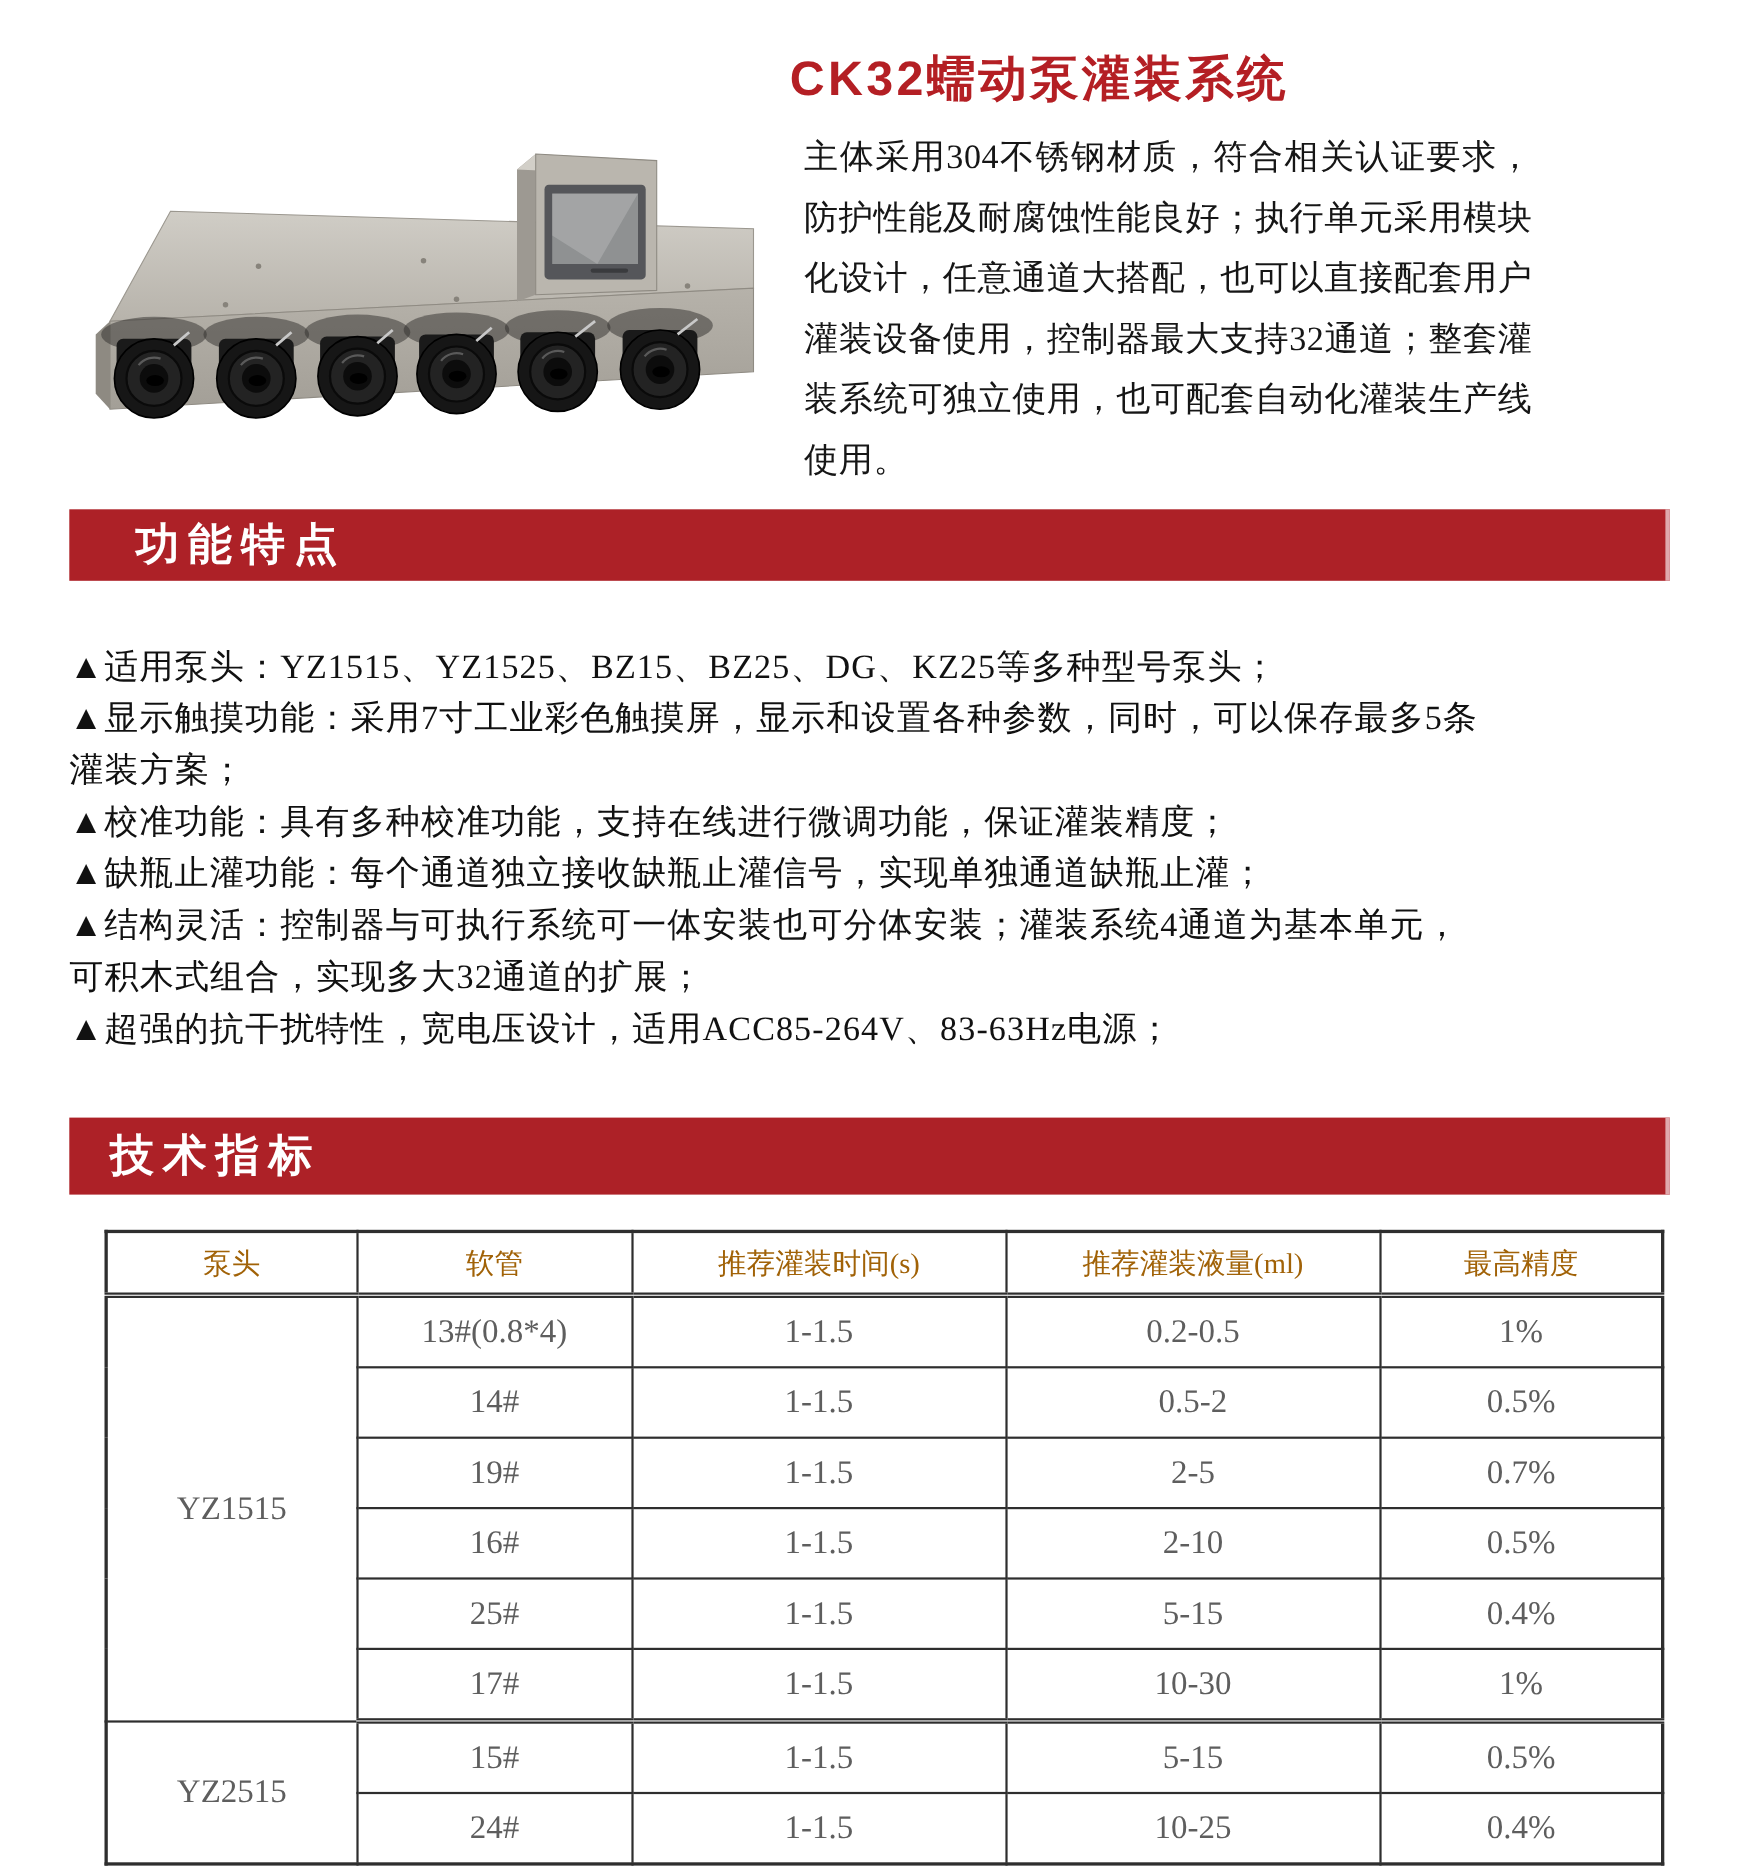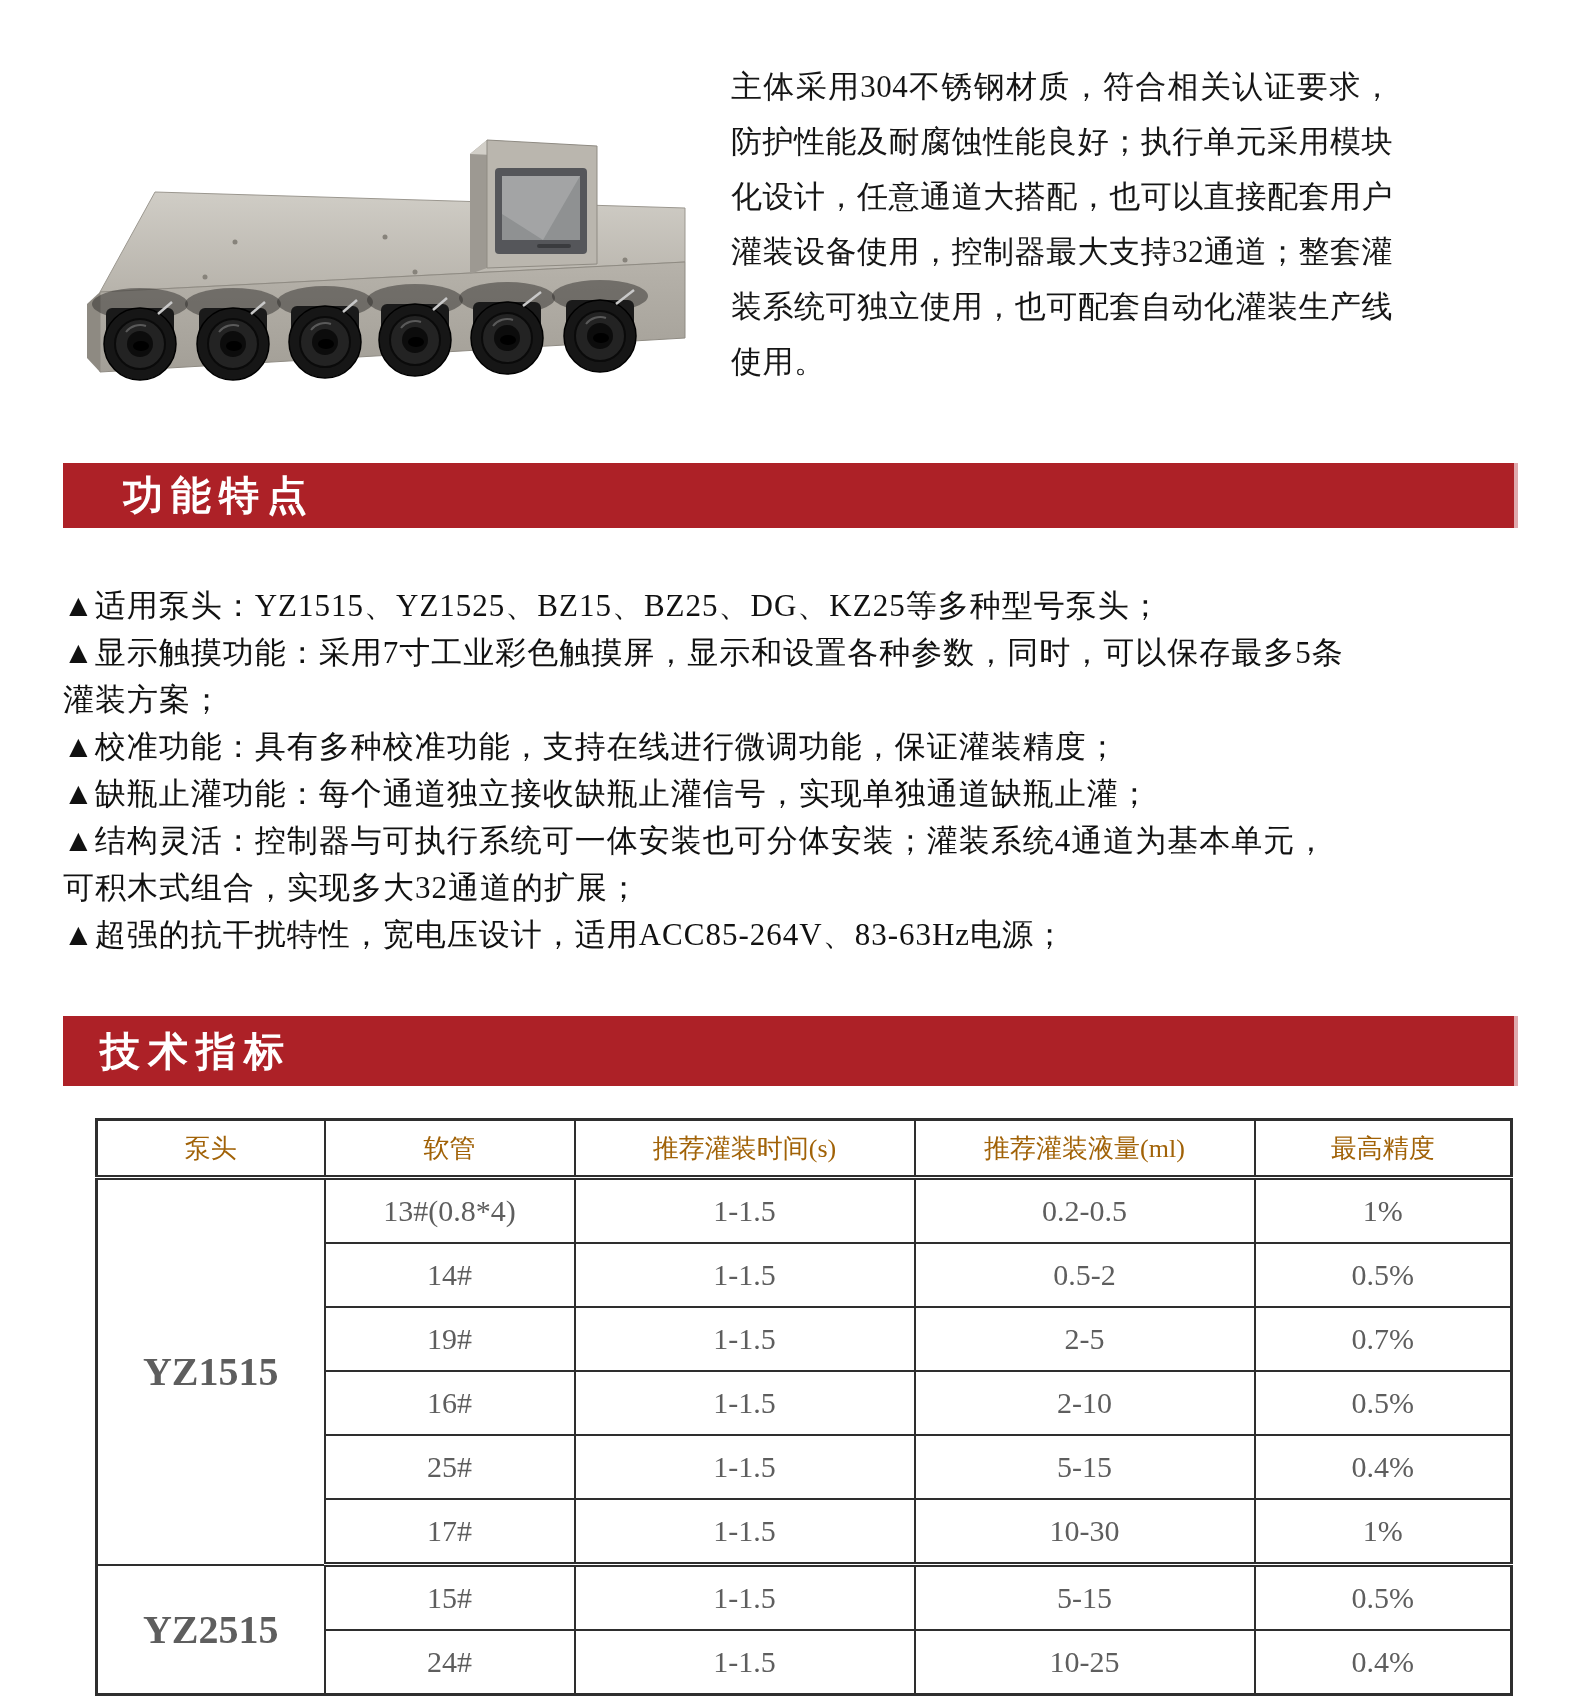--- a/index.html
+++ b/index.html
@@ -59,21 +59,21 @@
   .specs-table col.c4{width:340px;}
   .specs-table col.c5{width:257px;}
   .specs-table th,.specs-table td{
     border:2px solid #2e2e2e;text-align:center;vertical-align:middle;
     padding:0;font-weight:normal;overflow:hidden;white-space:nowrap;
   }
   .specs-table thead th{height:54px;font-size:26px;color:#a16207;border-bottom:5px double #2e2e2e;}
   .specs-table tbody td{height:62px;}
   .specs-table{border:3px solid #2e2e2e;}
   .group-end td{border-bottom:5px double #2e2e2e;}
-  td.pump-cell{font-size:40px;color:#5e5e5e;font-weight:bold;}
+  td.pump-cell{font-size:30px;color:#5e5e5e;}
 </style>
 </head>
 <body>
 
 <div class="hero-image">
   <svg viewBox="0 0 620 300" width="620" height="300">
     <defs>
       <linearGradient id="gTop" x1="0" y1="0" x2="0" y2="1">
         <stop offset="0" stop-color="#d0cdc6"></stop>
           <stop offset="1" stop-color="#b7b3ab"></stop>
@@ -164,20 +164,21 @@
         <circle cx="0" cy="244" r="13" fill="#0c0c0c"></circle>
         <ellipse cx="1" cy="246" rx="8" ry="5" fill="#000"></ellipse>
         <path d="M -14 232 A 18 18 0 0 1 6 226" stroke="#5a5a5a" stroke-width="2" fill="none"></path>
         <line x1="16" y1="212" x2="34" y2="198" stroke="#c8c8c8" stroke-width="2.5"></line>
       </g>
     </g>
   </svg>
 </div>
 
 <div class="hero-text">
+  <h1 class="product-title">CK32蠕动泵灌装系统</h1>
   <p class="product-desc">主体采用304不锈钢材质，符合相关认证要求，防护性能及耐腐蚀性能良好；执行单元采用模块化设计，任意通道大搭配，也可以直接配套用户灌装设备使用，控制器最大支持32通道；整套灌装系统可独立使用，也可配套自动化灌装生产线使用。</p>
 </div>
 
 <div class="section-banner" id="banner-features">
   <h2>功能特点</h2>
 </div>
 
 <ul class="features-list">
   <li>
     <span class="bullet">▲</span><span>适用泵头：YZ1515、YZ1525、BZ15、BZ25、DG、KZ25等多种型号泵头；</span>

